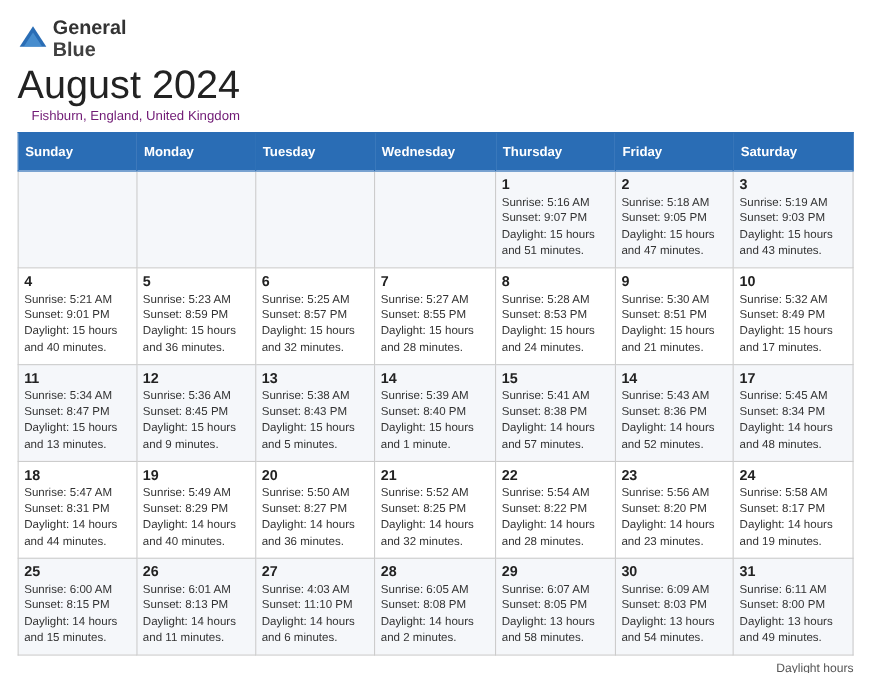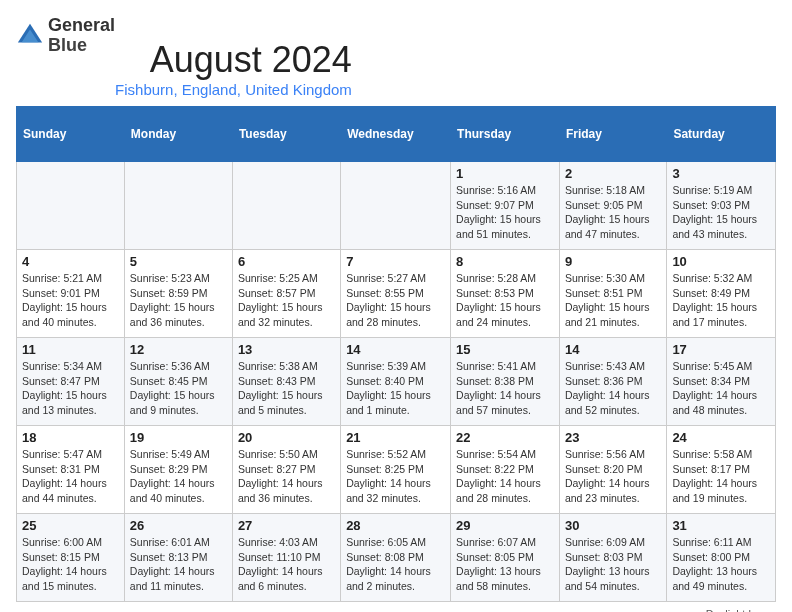--- a/index.html
+++ b/index.html
@@ -5,63 +5,63 @@
     * { box-sizing: border-box; margin: 0; padding: 0; }
     body {
       font-family: Arial, sans-serif;
       background: #fff;
       width: 792px;
       min-height: 612px;
       padding: 16px;
     }
     .header {
       display: flex;
-      justify-content: flex-start;
+      justify-content: flex-end;
       align-items: flex-start;
       margin-bottom: 8px;
+      flex-direction: column;
     }
     .logo {
       display: flex;
       align-items: center;
       gap: 4px;
     }
     .logo-text {
       font-size: 18px;
       font-weight: bold;
       line-height: 1.1;
     }
     .logo-general { color: #333; }
     .logo-blue { color: #404040; }
     .logo-icon {
       width: 28px;
       height: 28px;
     }
     .title-block {
       text-align: right;
-      margin-top: 23px;
     }
     .month-year {
       font-size: 36px;
       color: #222;
       font-weight: 300;
     }
     .location {
-      font-size: 15px;
-      color: #3b82f6;
+      font-size: 12px;
+      color: #701a75;
     }
     table {
       width: 100%;
       border-collapse: collapse;
       font-size: 11px;
     }
     thead tr th {
       background: #2a6db5;
       color: #fff;
       text-align: left;
-      padding: 20px 6px;
+      padding: 10px 6px;
       font-size: 12px;
       font-weight: bold;
       border: 1px solid #2a6db5;
     }
     tbody tr td {
       border: 1px solid #ccc;
       vertical-align: top;
       padding: 4px 5px;
       height: 88px;
       width: 113px;

